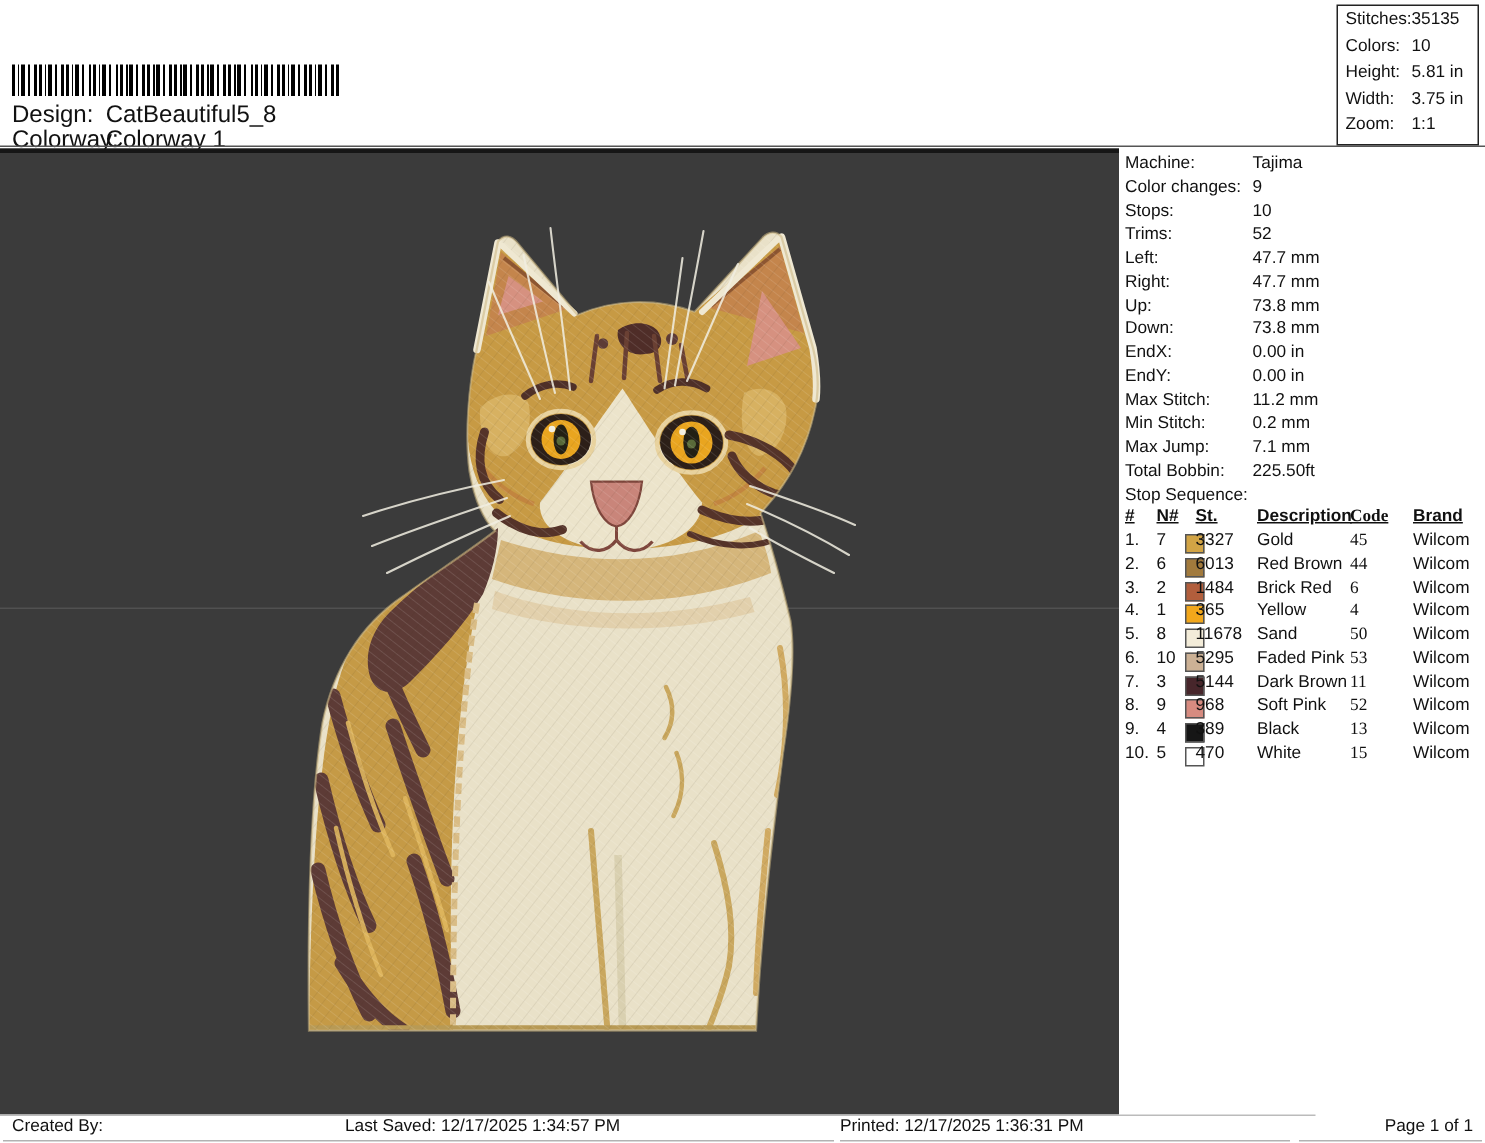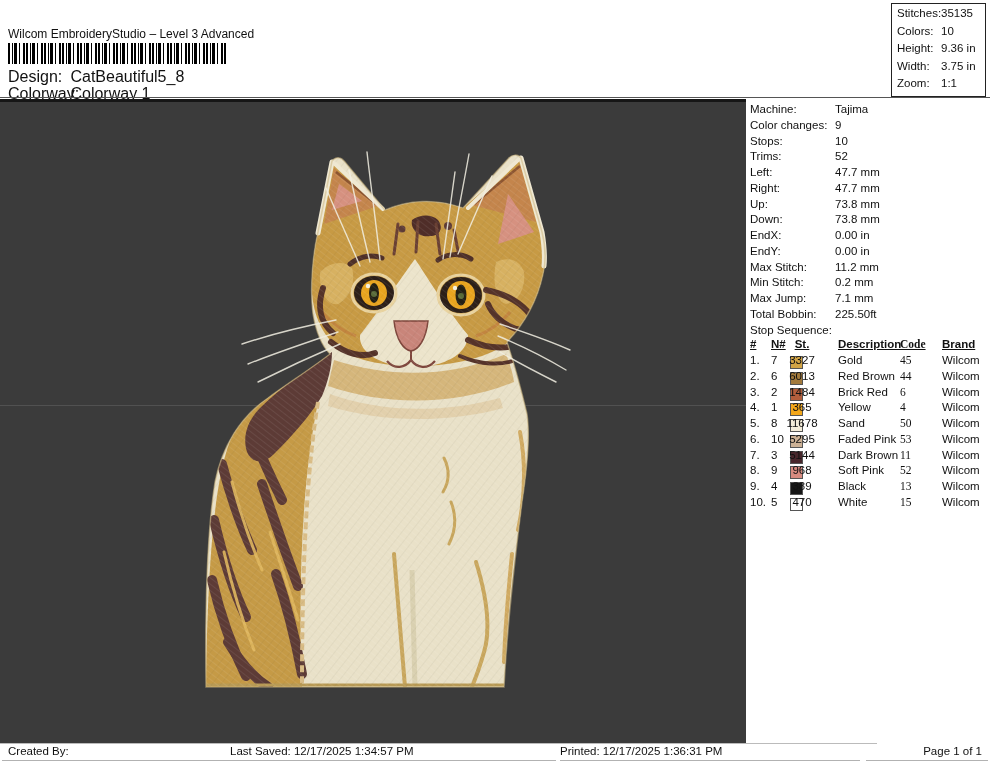--- a/index.html
+++ b/index.html
@@ -33,38 +33,37 @@
   .mrow .val{position:absolute;left:89px;}
   .machine-block{position:absolute;left:0;top:4px;width:244px;}
   .stop-title{position:absolute;left:4px;top:225px;}
   .shead,.srow{position:absolute;left:0;width:244px;height:15.75px;}
   .shead{top:239px;font-weight:bold;}
   .shead span{text-decoration:underline;}
   .cell{position:absolute;top:0;white-space:nowrap;}
   .c-num{left:4px;width:18px;}
   .c-n{left:25px;width:18px;}
   .c-sw{left:44px;top:2px;width:11px;height:11px;border:1px solid #555;}
-  .c-st{left:38px;width:36px;text-align:center;}
+  .c-st{left:51px;width:36px;text-align:left;}
   .c-desc{left:92px;}
   .c-code{left:154px;width:36px;text-align:left;font-family:Liberation Serif, serif;}
   .c-brand{left:196px;}
   
   .footer{left:0;top:743px;width:877px;height:19px;font-size:11.5px;border-top:1px solid #bbb;box-sizing:border-box;}
   .fcell{position:absolute;top:1px;height:15px;border-bottom:1px solid #b2b2b2;}
   .f-created{left:2px;width:222px;padding-left:6px;}
   .f-saved{left:230px;width:326px;}
   .f-printed{left:560px;width:300px;}
   .f-page{left:866px;width:116px;text-align:right;padding-right:6px;}
 </style>
 </head>
 <body>
 
 <div class="page">
 
-  <div class="abs subtitle">Wilcom EmbroideryStudio – Level 3 Advanced</div>
   <div class="abs barcode"></div>
   <div class="abs meta-row" style="left:8px;top:68px;">
     <span class="meta-label">Design:</span>
     <span>CatBeautiful5_8</span>
   </div>
   <div class="abs meta-row" style="left:8px;top:85px;">
     <span class="meta-label">Colorway:</span>
     <span>Colorway 1</span>
   </div>
   <div class="abs hdr-rule"></div>
@@ -73,21 +72,21 @@
     <div class="sumrow">
         <span class="lab">Stitches:</span>
         <span class="val">35135</span>
       </div>
     <div class="sumrow">
         <span class="lab">Colors:</span>
         <span class="val">10</span>
       </div>
     <div class="sumrow">
         <span class="lab">Height:</span>
-        <span class="val">9.36 in</span>
+        <span class="val">5.81 in</span>
       </div>
     <div class="sumrow">
         <span class="lab">Width:</span>
         <span class="val">3.75 in</span>
       </div>
     <div class="sumrow">
         <span class="lab">Zoom:</span>
         <span class="val">1:1</span>
       </div>
   </div>

